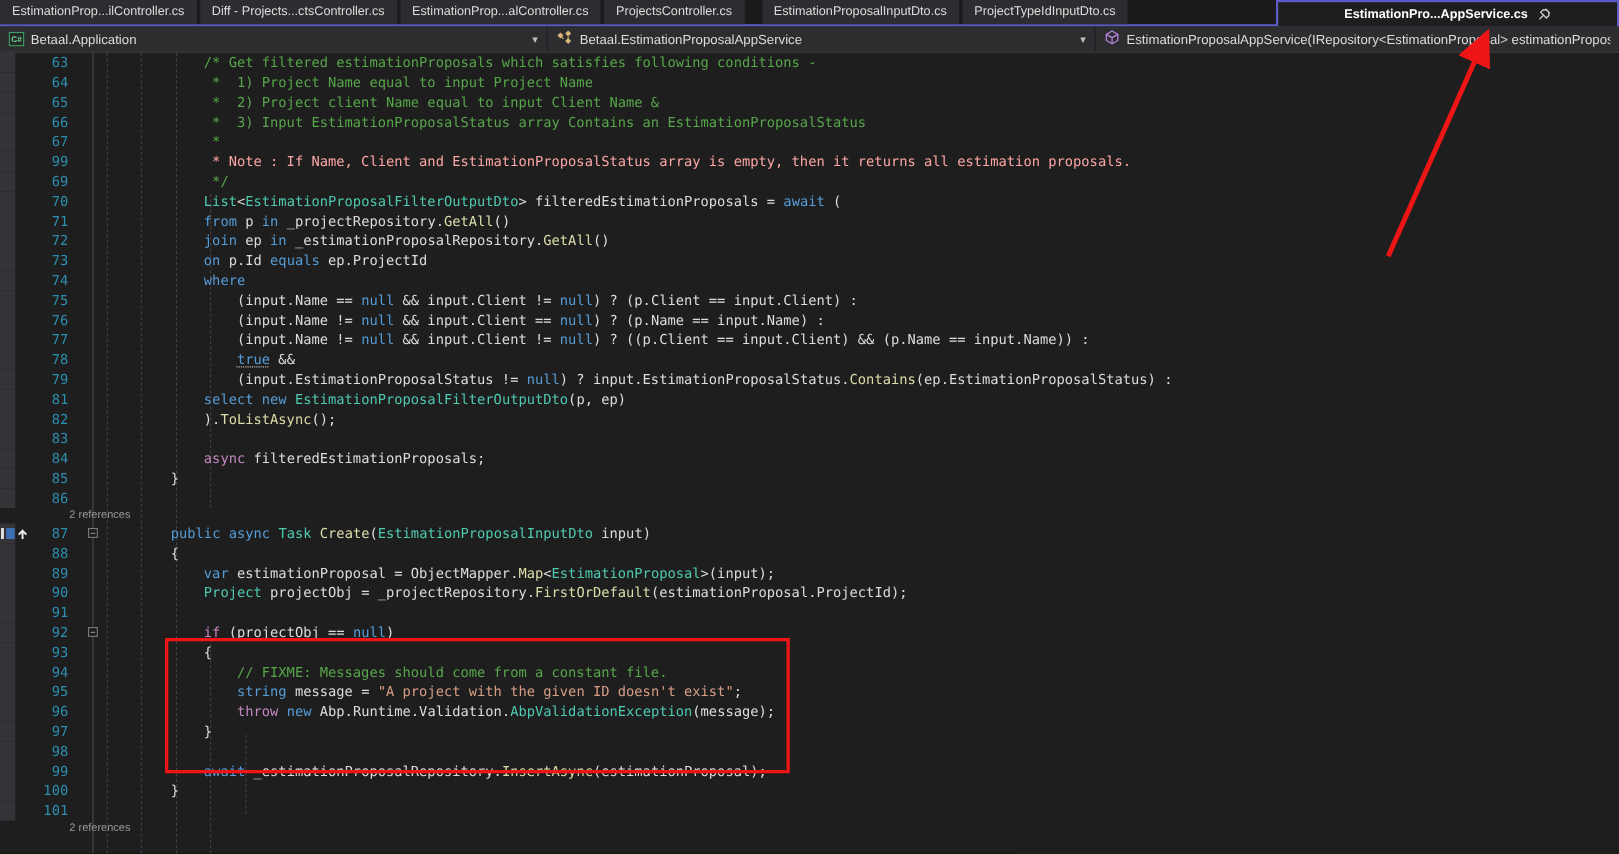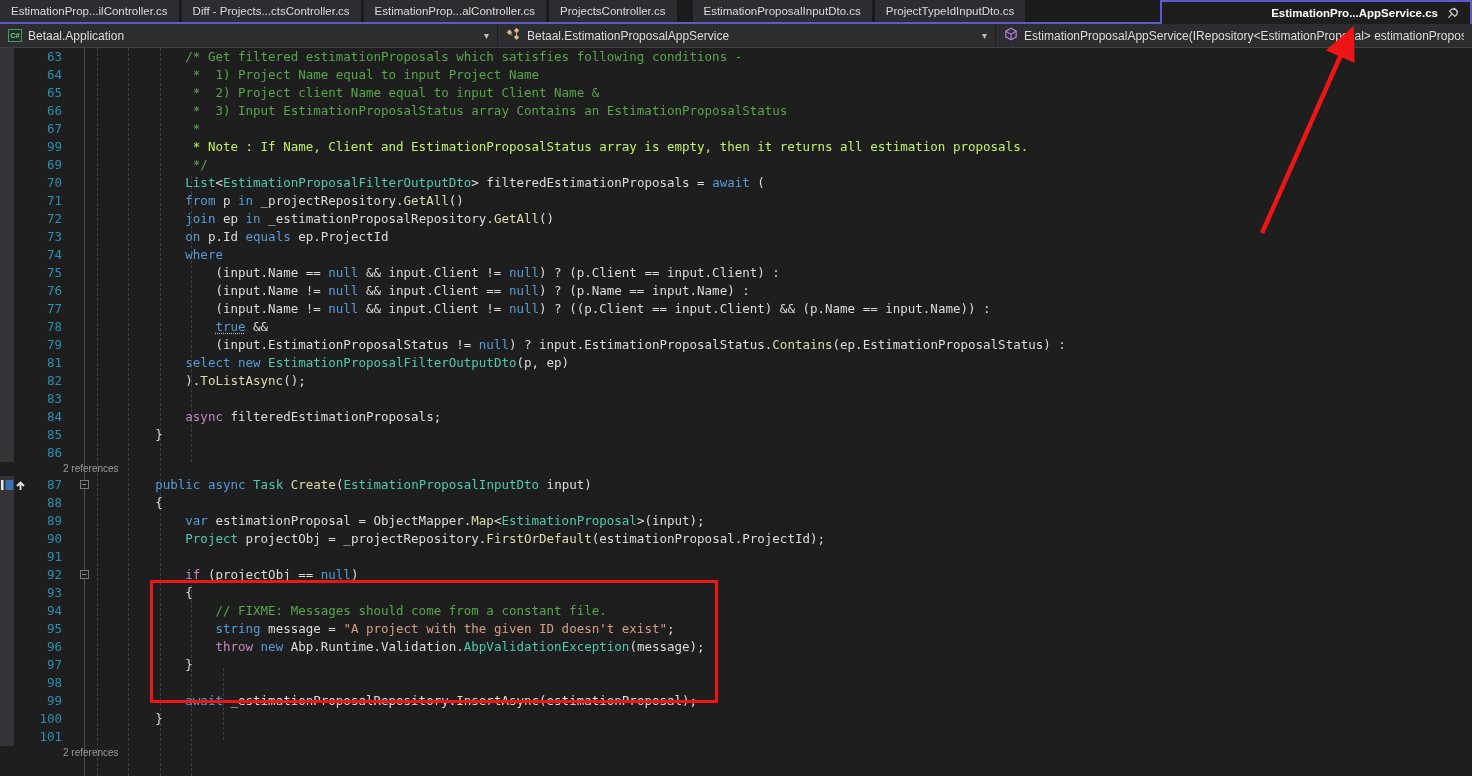--- a/index.html
+++ b/index.html
@@ -7,21 +7,21 @@
           font-family:"Liberation Sans",sans-serif;}
 
   
   #tabbar{position:absolute;left:0;top:0;width:1472px;height:24px;background:#1b1b1d;}
   #tabunderline{position:absolute;left:0;top:22px;width:1472px;height:2px;}
   #tabs{position:relative;display:flex;align-items:flex-start;height:24px;}
   .tab{height:22px;display:flex;align-items:center;padding:0 11px;background:#2d2d31;
        color:#dcdcdc;font-size:11.5px;margin-right:3px;white-space:nowrap;cursor:default;}
   .tab.gapbefore{margin-left:13px;}
   .tab.active{height:24px;box-sizing:border-box;background:#1e1e1e;border-style:solid;border-width:2px 2px 0 2px;
-       color:#ffffff;font-weight:bold;min-width:312px;justify-content:flex-end;gap:9px;margin-left:auto;margin-right:0;}
+       color:#ffffff;font-weight:bold;min-width:312px;justify-content:center;gap:9px;margin-left:auto;margin-right:0;}
 
   
   #navbar{position:absolute;left:0;top:24px;width:1472px;height:24px;background:#2d2d30;
           border-bottom:1px solid #3f3f46;box-sizing:border-box;display:flex;}
   .combo{display:flex;align-items:center;padding:0 8px;box-sizing:border-box;color:#dcdcdc;
          font-size:12px;white-space:nowrap;overflow:hidden;}
   .combo .lbl{margin-left:6px;overflow:hidden;text-overflow:clip;}
   .combo .chev{margin-left:auto;color:#bdbdbd;font-size:10px;padding-left:8px;}
   #combo-project{width:497px;}
   #combo-type{width:498px;border-left:1px solid #1f1f22;}
@@ -124,21 +124,21 @@
         <div class="guide" style="left: 191px; top: 128px; height: 286px;"></div>
         <div class="guide" style="left: 191px; top: 532px; height: 196px;"></div>
         <div class="guide" style="left: 223px; top: 620px; height: 72px;"></div>
       </div>
     <div id="rows">
         <div class="crow"><div class="mar"></div><div class="num">63</div><div class="foldc"></div><div class="txt"><span style="color: rgb(87, 166, 74);">            /* Get filtered estimationProposals which satisfies following conditions -</span></div></div>
         <div class="crow"><div class="mar"></div><div class="num">64</div><div class="foldc"></div><div class="txt"><span style="color: rgb(87, 166, 74);">             *  1) Project Name equal to input Project Name</span></div></div>
         <div class="crow"><div class="mar"></div><div class="num">65</div><div class="foldc"></div><div class="txt"><span style="color: rgb(87, 166, 74);">             *  2) Project client Name equal to input Client Name &amp;</span></div></div>
         <div class="crow"><div class="mar"></div><div class="num">66</div><div class="foldc"></div><div class="txt"><span style="color: rgb(87, 166, 74);">             *  3) Input EstimationProposalStatus array Contains an EstimationProposalStatus</span></div></div>
         <div class="crow"><div class="mar"></div><div class="num">67</div><div class="foldc"></div><div class="txt"><span style="color: rgb(87, 166, 74);">             *</span></div></div>
-        <div class="crow"><div class="mar"></div><div class="num">99</div><div class="foldc"></div><div class="txt"><span style="color: #bef264;">             * Note : If Name, Client and EstimationProposalStatus array is empty, then it returns all estimation proposals.</span></div></div>
+        <div class="crow"><div class="mar"></div><div class="num">99</div><div class="foldc"></div><div class="txt"><span style="color: #fca5a5;">             * Note : If Name, Client and EstimationProposalStatus array is empty, then it returns all estimation proposals.</span></div></div>
         <div class="crow"><div class="mar"></div><div class="num">69</div><div class="foldc"></div><div class="txt"><span style="color: rgb(87, 166, 74);">             */</span></div></div>
         <div class="crow"><div class="mar"></div><div class="num">70</div><div class="foldc"></div><div class="txt"><span style="color: rgb(220, 220, 220);">            </span><span style="color: rgb(78, 201, 176);">List</span><span style="color: rgb(220, 220, 220);">&lt;</span><span style="color: rgb(78, 201, 176);">EstimationProposalFilterOutputDto</span><span style="color: rgb(220, 220, 220);">&gt; filteredEstimationProposals = </span><span style="color: rgb(86, 156, 214);">await</span><span style="color: rgb(220, 220, 220);"> (</span></div></div>
         <div class="crow"><div class="mar"></div><div class="num">71</div><div class="foldc"></div><div class="txt"><span style="color: rgb(220, 220, 220);">            </span><span style="color: rgb(86, 156, 214);">from</span><span style="color: rgb(220, 220, 220);"> p </span><span style="color: rgb(86, 156, 214);">in</span><span style="color: rgb(220, 220, 220);"> _projectRepository.</span><span style="color: rgb(220, 220, 170);">GetAll</span><span style="color: rgb(220, 220, 220);">()</span></div></div>
         <div class="crow"><div class="mar"></div><div class="num">72</div><div class="foldc"></div><div class="txt"><span style="color: rgb(220, 220, 220);">            </span><span style="color: rgb(86, 156, 214);">join</span><span style="color: rgb(220, 220, 220);"> ep </span><span style="color: rgb(86, 156, 214);">in</span><span style="color: rgb(220, 220, 220);"> _estimationProposalRepository.</span><span style="color: rgb(220, 220, 170);">GetAll</span><span style="color: rgb(220, 220, 220);">()</span></div></div>
         <div class="crow"><div class="mar"></div><div class="num">73</div><div class="foldc"></div><div class="txt"><span style="color: rgb(220, 220, 220);">            </span><span style="color: rgb(86, 156, 214);">on</span><span style="color: rgb(220, 220, 220);"> p.Id </span><span style="color: rgb(86, 156, 214);">equals</span><span style="color: rgb(220, 220, 220);"> ep.ProjectId</span></div></div>
         <div class="crow"><div class="mar"></div><div class="num">74</div><div class="foldc"></div><div class="txt"><span style="color: rgb(220, 220, 220);">            </span><span style="color: rgb(86, 156, 214);">where</span></div></div>
         <div class="crow"><div class="mar"></div><div class="num">75</div><div class="foldc"></div><div class="txt"><span style="color: rgb(220, 220, 220);">                (input.Name == </span><span style="color: rgb(86, 156, 214);">null</span><span style="color: rgb(220, 220, 220);"> &amp;&amp; input.Client != </span><span style="color: rgb(86, 156, 214);">null</span><span style="color: rgb(220, 220, 220);">) ? (p.Client == input.Client) :</span></div></div>
         <div class="crow"><div class="mar"></div><div class="num">76</div><div class="foldc"></div><div class="txt"><span style="color: rgb(220, 220, 220);">                (input.Name != </span><span style="color: rgb(86, 156, 214);">null</span><span style="color: rgb(220, 220, 220);"> &amp;&amp; input.Client == </span><span style="color: rgb(86, 156, 214);">null</span><span style="color: rgb(220, 220, 220);">) ? (p.Name == input.Name) :</span></div></div>
         <div class="crow"><div class="mar"></div><div class="num">77</div><div class="foldc"></div><div class="txt"><span style="color: rgb(220, 220, 220);">                (input.Name != </span><span style="color: rgb(86, 156, 214);">null</span><span style="color: rgb(220, 220, 220);"> &amp;&amp; input.Client != </span><span style="color: rgb(86, 156, 214);">null</span><span style="color: rgb(220, 220, 220);">) ? ((p.Client == input.Client) &amp;&amp; (p.Name == input.Name)) :</span></div></div>
         <div class="crow"><div class="mar"></div><div class="num">78</div><div class="foldc"></div><div class="txt"><span style="color: rgb(220, 220, 220);">                </span><span class="dotted" style="color: rgb(86, 156, 214);">true</span><span style="color: rgb(220, 220, 220);"> &amp;&amp;</span></div></div>

